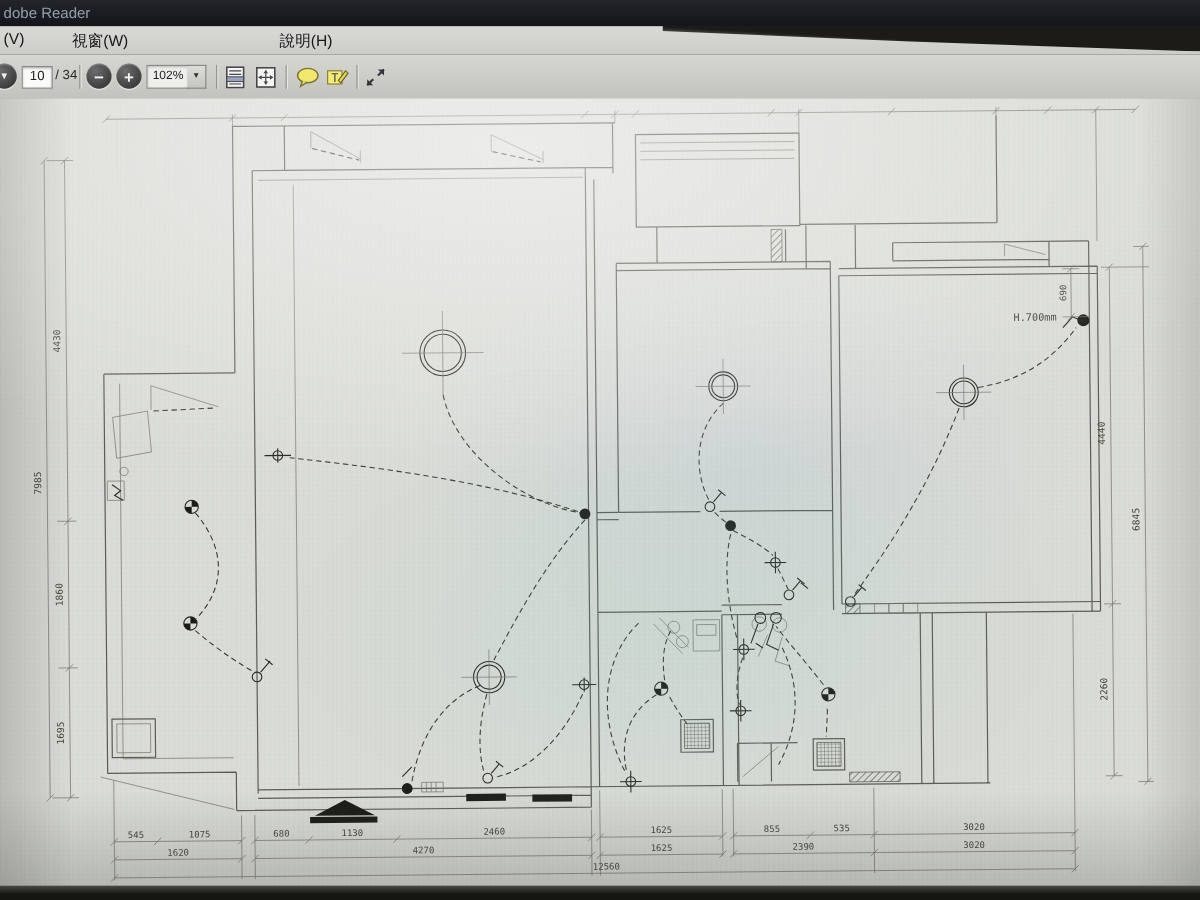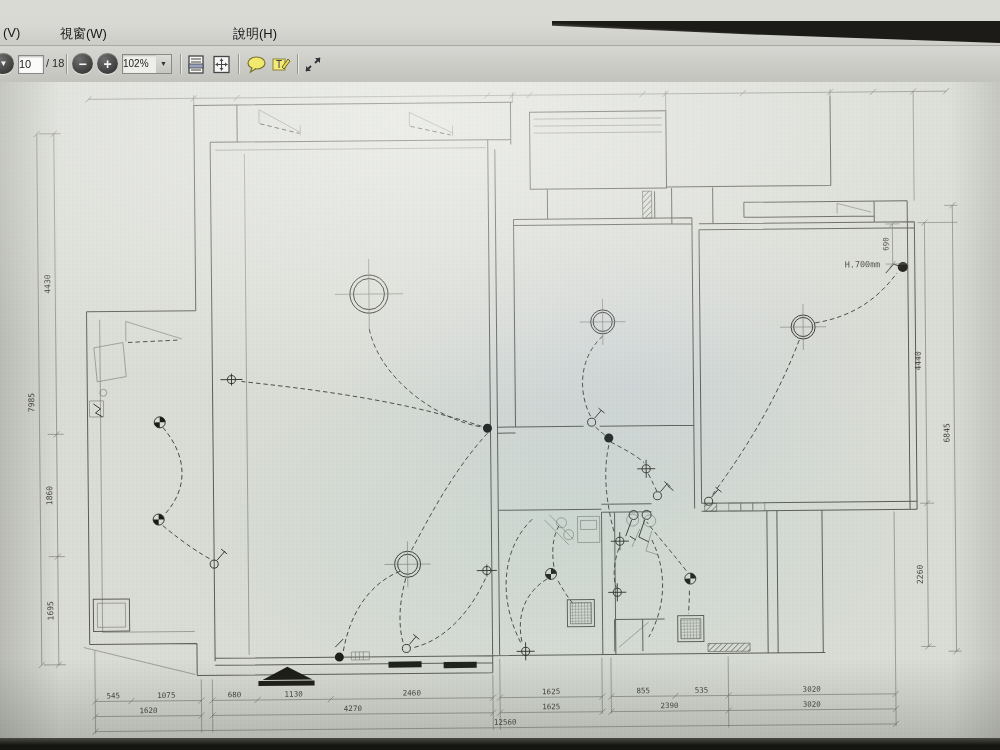--- a/index.html
+++ b/index.html
@@ -20,25 +20,25 @@
   
   #toolbar{position:absolute;left:0;top:46px;width:1000px;height:36px;
     background:linear-gradient(180deg,#d6d7d2,#c2c3bd);border-bottom:1px solid #8e8e88;}
   .tbtn{position:absolute;display:flex;align-items:center;justify-content:center;}
   .circlebtn{width:21px;height:21px;border-radius:50%;top:7px;
     background:radial-gradient(circle at 35% 30%,#6d6d6d,#3e3e3e 70%);
     color:#f2f2f2;font-weight:bold;box-shadow:0 1px 1px rgba(255,255,255,.6),inset 0 1px 1px rgba(255,255,255,.25);}
   .sep{position:absolute;top:8px;width:1px;height:20px;background:#96968f;box-shadow:1px 0 0 #e8e8e4;}
   #pagebox{position:absolute;left:18px;top:9px;width:24px;height:17px;background:#fbfbf9;
     border:1px solid #888;box-shadow:inset 0 1px 2px rgba(0,0,0,.25);font-size:11px;
-    line-height:17px;color:#222;}
+    text-align:center;line-height:17px;color:#222;}
   #pagetotal{position:absolute;left:46px;top:11px;font-size:11px;color:#2a2a2a;}
   #zoombox{position:absolute;left:122px;top:8px;width:34px;height:18px;background:#eeeeea;
     border:1px solid #8a8a84;box-shadow:inset 0 1px 2px rgba(0,0,0,.2);
-    font-size:10px;text-align:left;line-height:18px;color:#222;}
+    font-size:10px;text-align:center;line-height:18px;color:#222;}
   #zoomdrop{position:absolute;left:156px;top:8px;width:15px;height:18px;background:linear-gradient(#dcddd8,#c5c6c0);
     border:1px solid #8a8a84;border-left:none;font-size:7px;color:#333;text-align:center;line-height:18px;}
   .iconbtn{top:8px;width:22px;height:21px;border-radius:2px;}
   
   #doc{position:absolute;left:0;top:82px;width:1000px;height:656px;background:#dcddd6;}
   #planwrap{position:absolute;left:0;top:0;width:1000px;height:656px;
     transform:rotate(-0.55deg) scale(1.002);transform-origin:50% 45%;}
   #doc::after{content:"";position:absolute;inset:0;pointer-events:none;
     background:
       radial-gradient(120% 80% at 42% 6%, rgba(255,255,255,.5), rgba(255,255,255,0) 55%),
@@ -59,33 +59,36 @@
   .dim{stroke:#7a7a71;stroke-width:.65;fill:none}
   .wire{stroke:#38382f;stroke-width:.9;fill:none;stroke-dasharray:4.5 3}
   .sym{stroke:#26261f;stroke-width:.9;fill:none}
   .blk{fill:#1c1c17;stroke:none}
 </style>
 </head>
 <body>
 
 <div id="screen">
 
+  <div id="titlebar">
+    <span>dobe Reader</span>
+  </div>
 
   <div id="menubar">
     <span class="menuitem" style="left:3px">(V)</span>
     <span class="menuitem" style="left:60px">視窗(W)</span>
     <span class="menuitem" style="left:233px">說明(H)</span>
   </div>
 
   <div id="toolbar">
     <div class="tbtn circlebtn" style="left:-7px;font-size:8px">
         <span>▼</span>
       </div>
     <div id="pagebox">10</div>
-    <div id="pagetotal">/ 18</div>
+    <div id="pagetotal">/ 34</div>
     <div class="sep" style="left:66px"></div>
     <div class="tbtn circlebtn" style="left:72px;font-size:14px">
         <span>−</span>
       </div>
     <div class="tbtn circlebtn" style="left:97px;font-size:14px">
         <span>+</span>
       </div>
     <div id="zoombox">102%</div>
     <div id="zoomdrop"><span>▼</span></div>
     <div class="sep" style="left:180px"></div>

